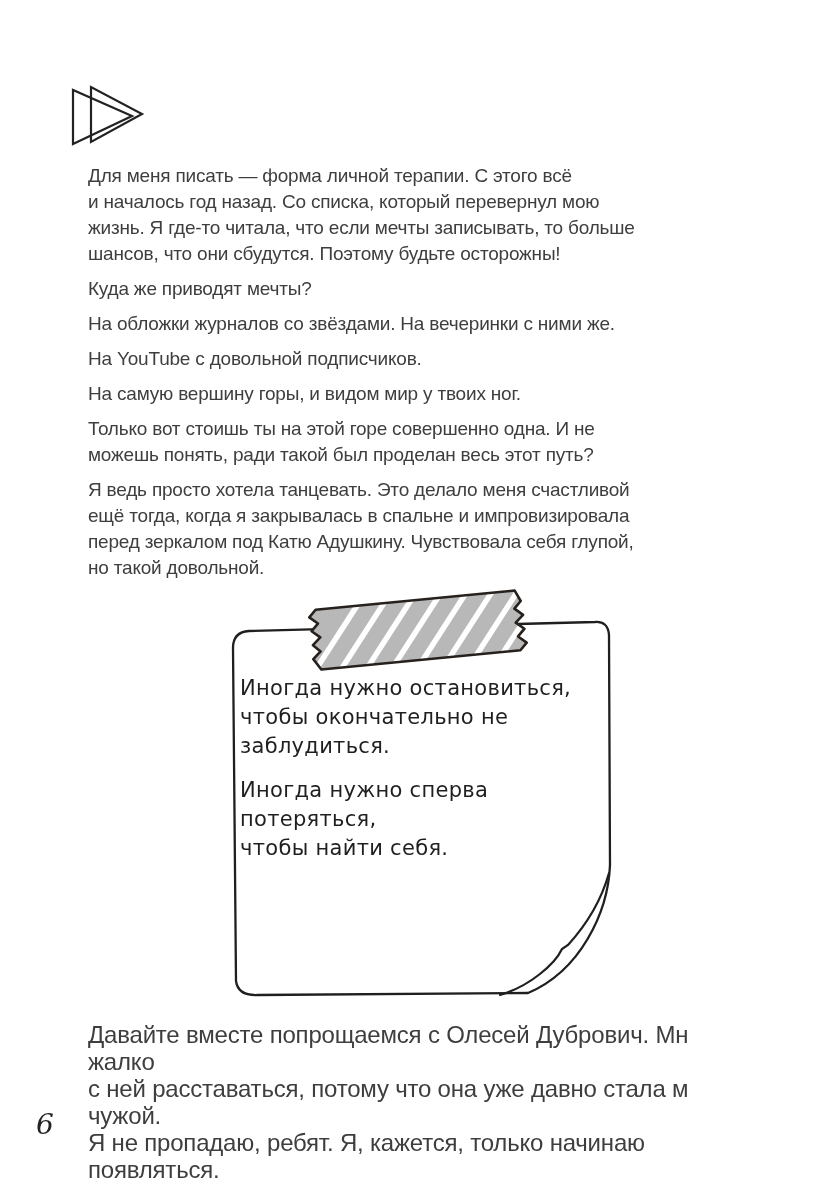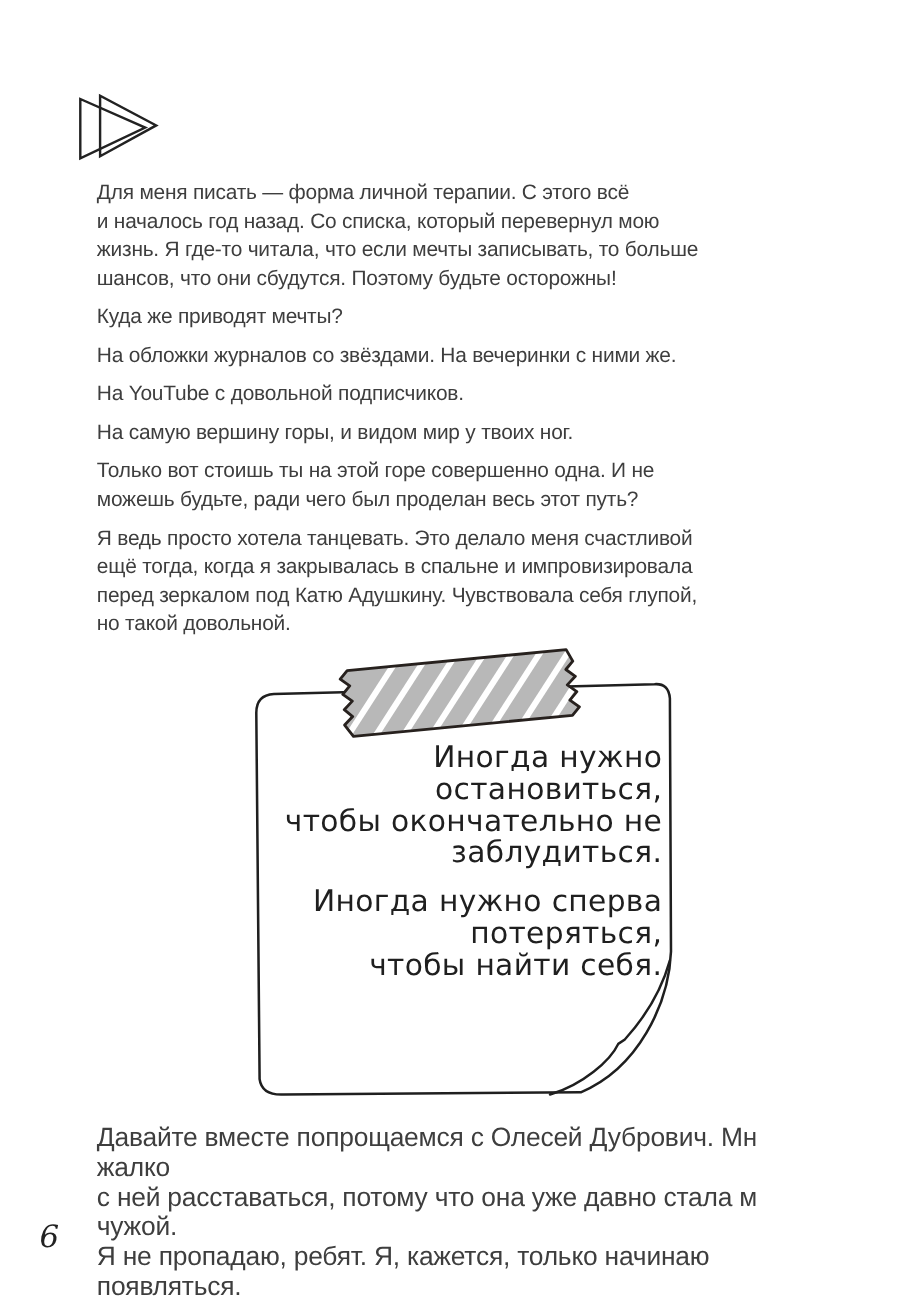--- a/index.html
+++ b/index.html
@@ -44,24 +44,24 @@
     top: 583px;
     width: 420px;
     height: 425px;
   }
   .note-art svg { display: block; width: 420px; height: 425px; }
   .note-text {
     position: absolute;
     left: 240px;
     top: 674px;
     width: 362px;
-    text-align: right;
+    text-align: left;
     color: #1f1f1f;
     font-family: "DejaVu Sans", sans-serif;
-    font-size: 27px;
+    font-size: 21px;
     line-height: 29px;
     letter-spacing: 0.3px;
   }
   .stanza {
     margin: 0 0 15px 0;
     white-space: pre-line;
   }
 
   
   .closing {
@@ -101,21 +101,21 @@
   <div class="body-text">
     <p class="para">Для меня писать — форма личной терапии. С этого всё
 и началось год назад. Со списка, который перевернул мою
 жизнь. Я где-то читала, что если мечты записывать, то больше
 шансов, что они сбудутся. Поэтому будьте осторожны!</p>
     <p class="para">Куда же приводят мечты?</p>
     <p class="para">На обложки журналов со звёздами. На вечеринки с ними же.</p>
     <p class="para">На YouTube с довольной подписчиков.</p>
     <p class="para">На самую вершину горы, и видом мир у твоих ног.</p>
     <p class="para">Только вот стоишь ты на этой горе совершенно одна. И не
-можешь будьте, ради чего был проделан весь этот путь?</p>
+можешь понять, ради такой был проделан весь этот путь?</p>
     <p class="para">Я ведь просто хотела танцевать. Это делало меня счастливой
 ещё тогда, когда я закрывалась в спальне и импровизировала
 перед зеркалом под Катю Адушкину. Чувствовала себя глупой,
 но такой довольной.</p>
   </div>
 
   <div class="note-art">
     <svg viewBox="0 0 420 425">
       <defs>
         <clipPath id="tapeClip">

